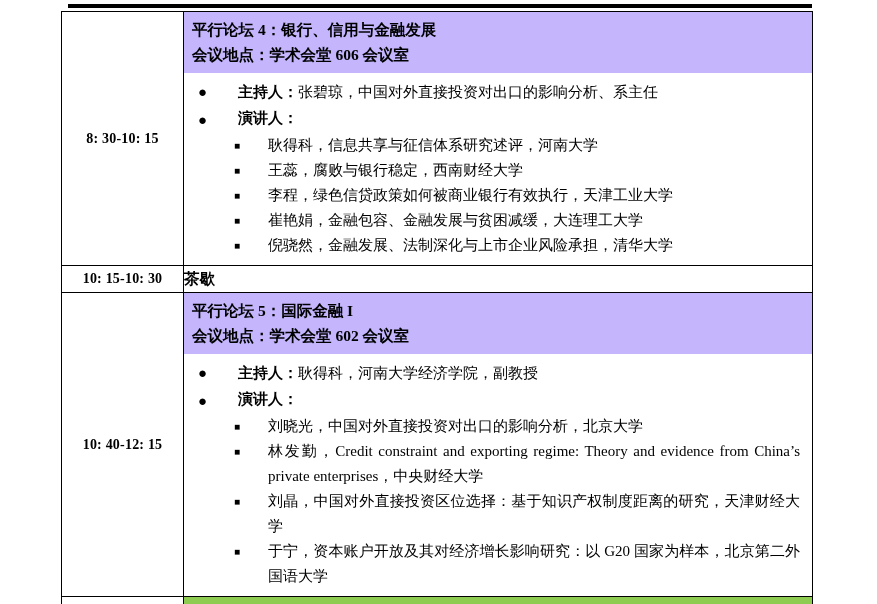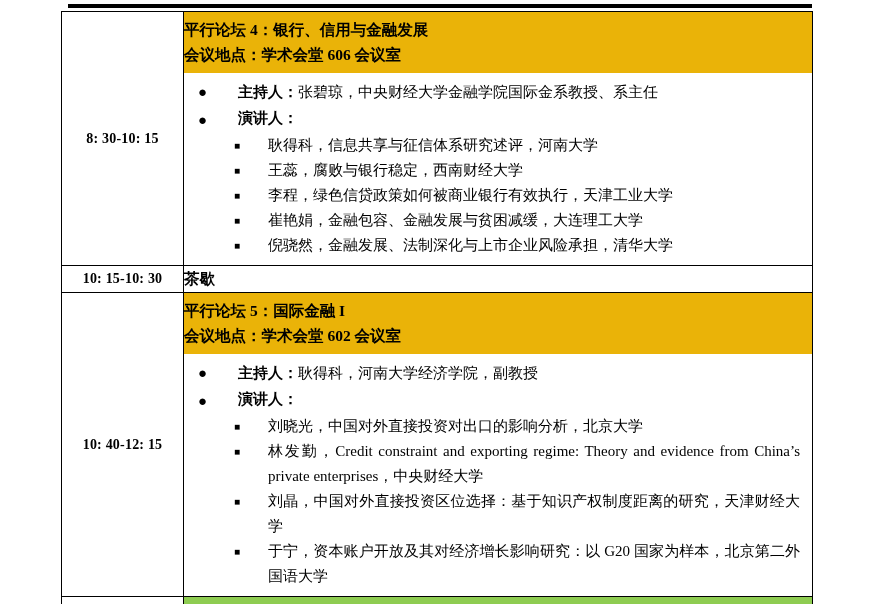--- a/index.html
+++ b/index.html
@@ -52,22 +52,22 @@
   .time-cell {
     text-align: center;
     font-weight: bold;
     font-size: 14px;
     letter-spacing: 0.2px;
     font-family: "Liberation Serif", "DejaVu Serif", serif;
   }
 
   
   .banner {
-    background: #eab308;
-    padding: 5px 0 6px 0;
+    background: #c4b5fd;
+    padding: 5px 0 6px 8px;
   }
   .banner-line {
     font-weight: bold;
     font-size: 15.5px;
     line-height: 25px;
     white-space: nowrap;
   }
 
   
   .session-body {
@@ -155,21 +155,21 @@
 
           <div class="banner">
             <div class="banner-line">平行论坛 4：银行、信用与金融发展</div>
             <div class="banner-line">会议地点：学术会堂 606 会议室</div>
           </div>
 
           <div class="session-body">
 
             <div class="lvl1">
               <span class="bullet1">●</span>
-              <span class="l1-text"><span class="role">主持人：</span><span class="person">张碧琼，中央财经大学金融学院国际金系教授、系主任</span></span>
+              <span class="l1-text"><span class="role">主持人：</span><span class="person">张碧琼，中国对外直接投资对出口的影响分析、系主任</span></span>
             </div>
 
             <div class="lvl1">
               <span class="bullet1">●</span>
               <span class="l1-text role">演讲人：</span>
             </div>
 
             <div class="lvl2">
               <span class="bullet2">■</span>
               <span class="l2-text">耿得科，信息共享与征信体系研究述评，河南大学</span>

